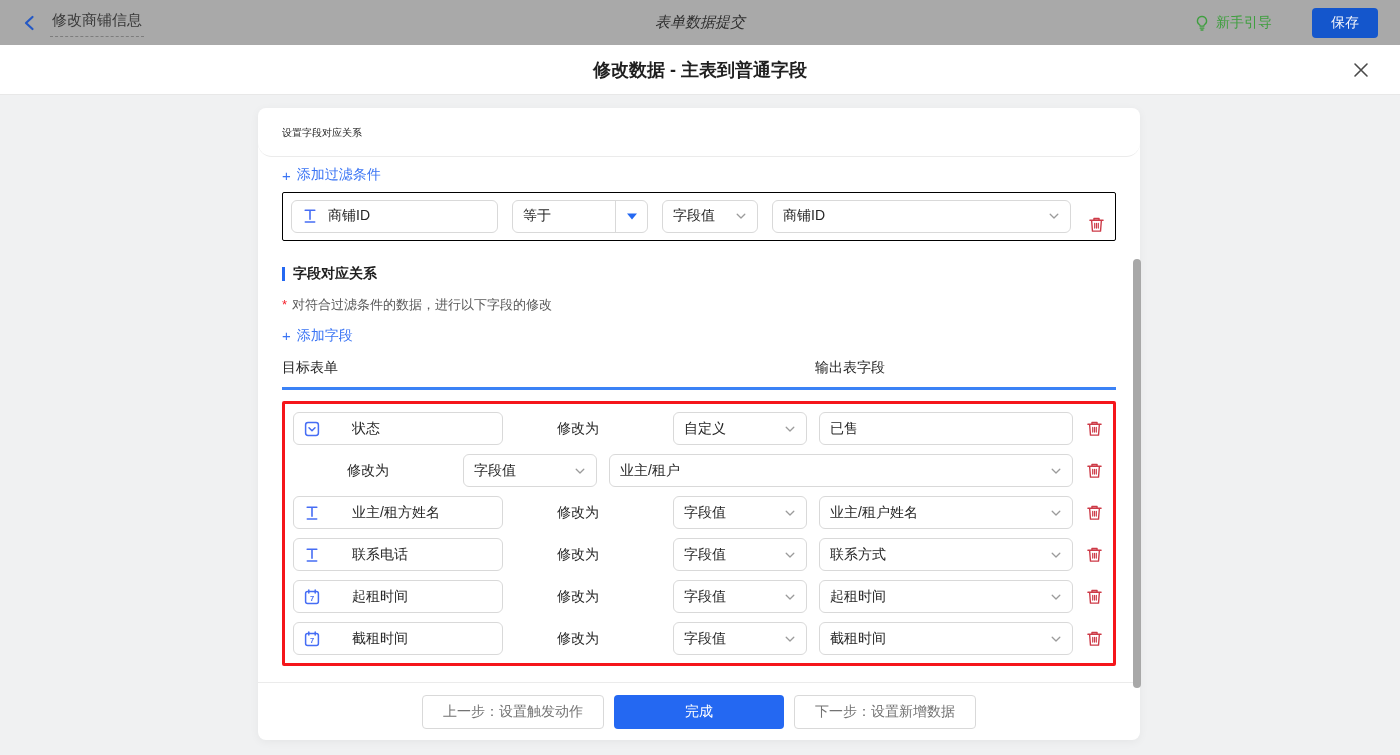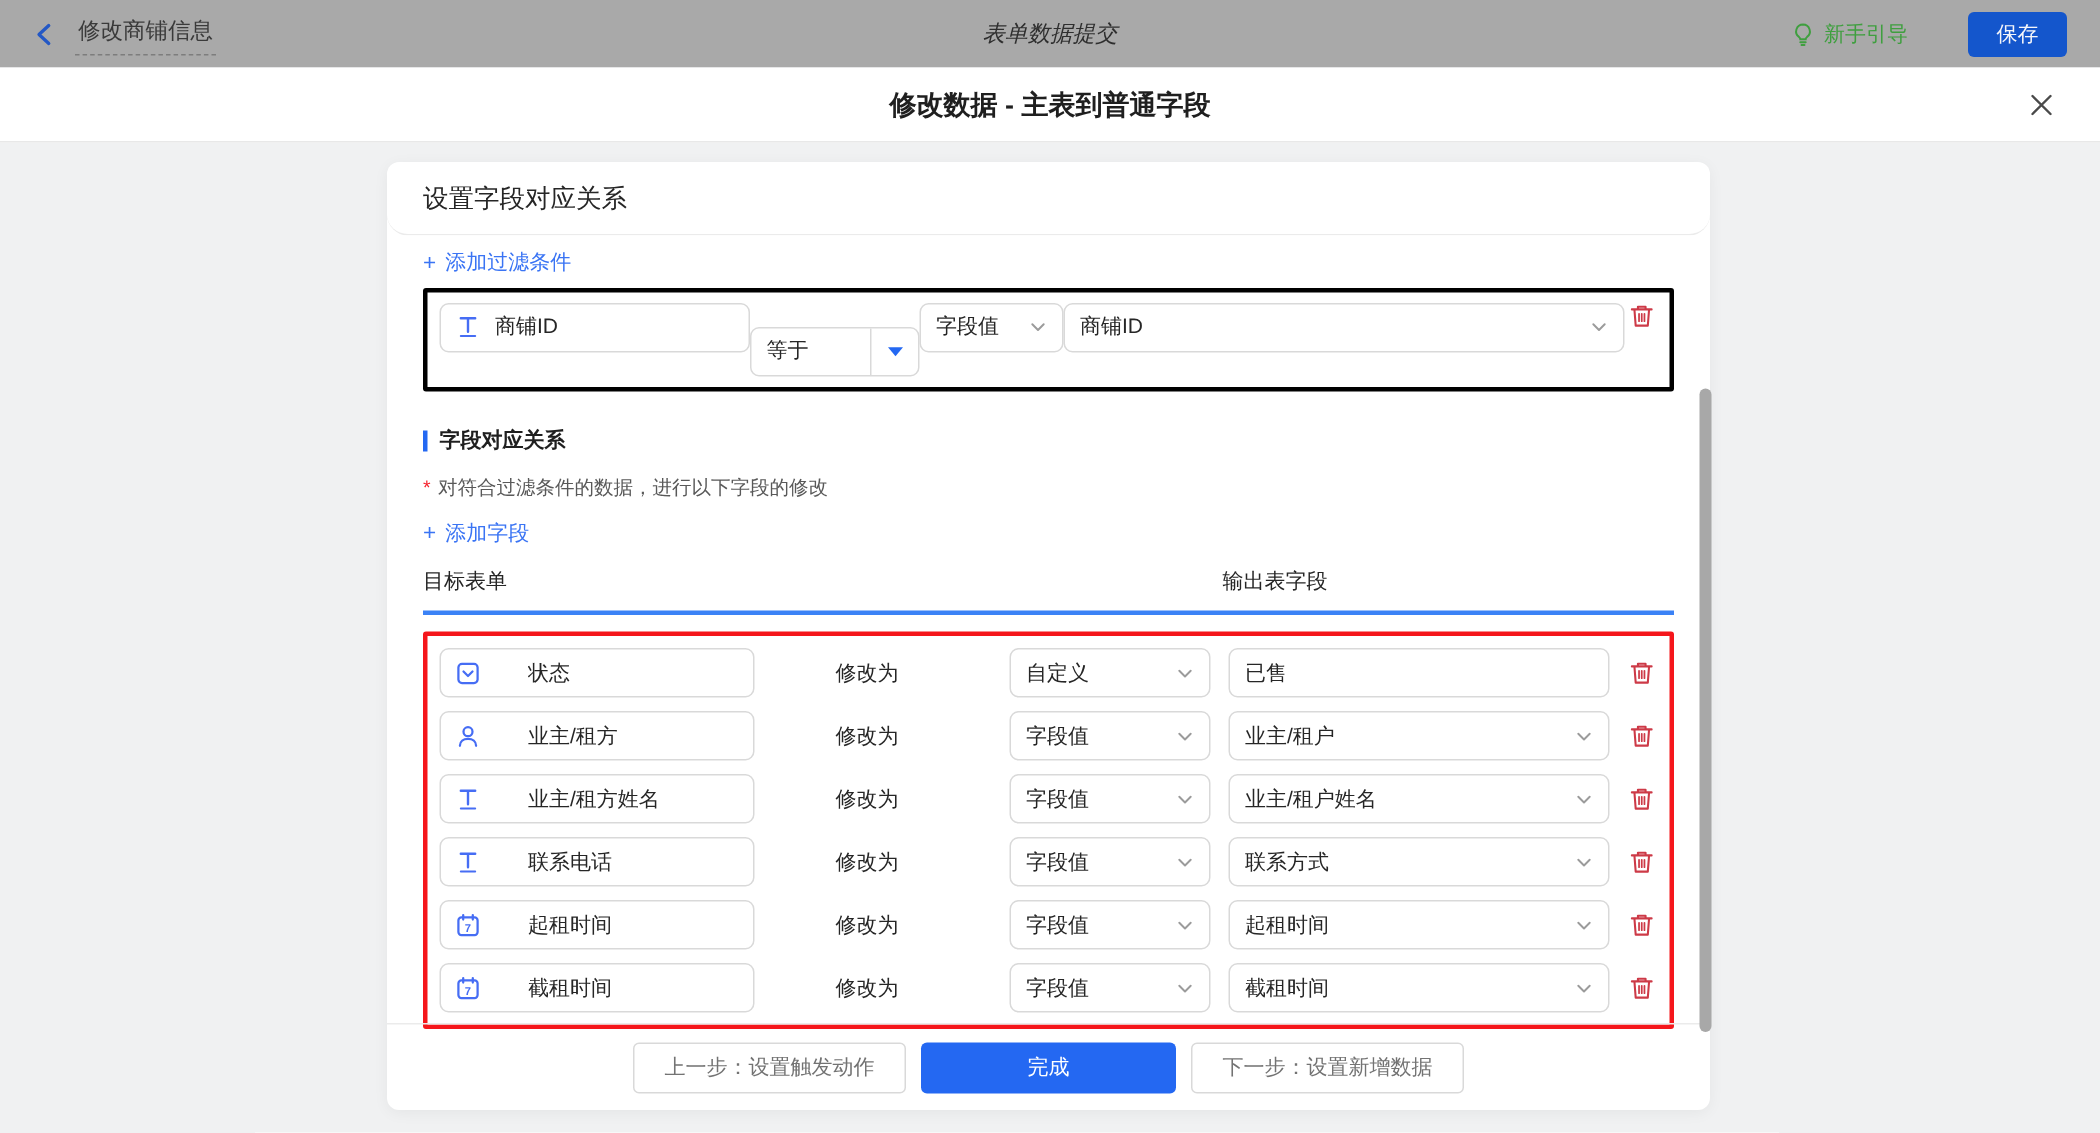--- a/index.html
+++ b/index.html
@@ -27,33 +27,33 @@
     position:absolute; left:0; top:45px; width:1400px; height:50px; background:#ffffff;
     border-bottom:1px solid #e8e8e8; display:flex; align-items:center; justify-content:center;
   }
   .modal-title { font-size:18px; font-weight:bold; color:#1f1f1f; }
   .close-btn { position:absolute; right:26px; top:12px; width:26px; height:26px; display:flex; align-items:center; justify-content:center; cursor:pointer; }
   
   .card {
     position:absolute; left:258px; top:108px; width:882px; height:632px;
     background:#ffffff; border-radius:8px; box-shadow:0 2px 10px rgba(0,0,0,0.05);
   }
-  .card-header { height:49px; line-height:49px; padding:0 24px; font-size:17px; color:#262626; border-bottom:1px solid #ebebeb;border-radius:14px; }
+  .card-header { height:49px; line-height:49px; padding:0 24px; font-size:10px; color:#262626; border-bottom:1px solid #ebebeb;border-radius:14px; }
   .card-body { padding:0 24px; }
   .link { display:inline-flex; align-items:center; gap:6px; font-size:14px; cursor:pointer; }
   .add-filter { margin-top:9px; }
   .plus-glyph { font-size:15px; }
   
   .box { height:33px; background:#fff; border:1px solid #d9d9d9; border-radius:6px; display:flex; align-items:center; padding:0 10px; font-size:14px; color:#262626; gap:10px; }
   .grow { flex:1 1 auto; white-space:nowrap; overflow:hidden; }
   .f-icon { display:inline-flex; align-items:center; flex:0 0 auto; }
   
-  .filter-box { margin-top:7px; border:3px solid #000000; border-radius:2px; padding:7px 8px; display:flex; align-items:flex-start; }
+  .filter-box { margin-top:7px; border:1px solid #000000; border-radius:2px; padding:7px 8px; display:flex; align-items:flex-end; gap:14px; }
   .filter-field { width:207px; cursor:pointer; }
-  .eq-select { width:113px; padding:0 0 0 10px; cursor:pointer;margin-top:16px; }
+  .eq-select { width:136px; padding:0 0 0 10px; cursor:pointer; }
   .eq-caret-zone { width:32px; height:100%; border-left:1px solid #d9d9d9; display:flex; align-items:center; justify-content:center; }
   .type-select { width:96px; cursor:pointer; }
   .field-select { flex:1 1 auto; cursor:pointer; }
   .trash { width:22px; display:inline-flex; justify-content:center; cursor:pointer; flex:0 0 auto; }
   
   .section-title { margin-top:24px; font-size:14px; font-weight:bold; color:#1f1f1f; display:flex; align-items:center; }
   .accent-bar { display:inline-block; width:3px; height:14px; margin-right:8px; }
   .note { margin-top:13px; font-size:13px; color:#595959; }
   .asterisk { color:#f5222d; margin-right:5px; font-size:13px; }
   .add-field { margin-top:13px; }
@@ -216,29 +216,20 @@
           <span class="trash">
             <span class="f-icon">
               <svg width="17" height="17" viewBox="0 0 16 16">
                 <path d="M1.8 4h12.4M5.6 4V2.3h4.8V4M3.4 4l.8 10.2h7.6L12.6 4" fill="none" stroke="#cd3a47" stroke-width="1.3" stroke-linecap="round" stroke-linejoin="round"></path>
                 <path d="M6.3 6.8v4.6M8 6.8v4.6M9.7 6.8v4.6" stroke="#cd3a47" stroke-width="1.1" stroke-linecap="round"></path>
               </svg>
             </span>
           </span>
         </div>
         <div class="map-row">
-          <div class="box target-box">
-            <span class="f-icon">
-              <svg width="16" height="16" viewBox="0 0 16 16">
-                <circle cx="8" cy="4.8" r="3" fill="none" stroke="#466df4" stroke-width="1.5"></circle>
-                <path d="M2.6 14.2c0-3.1 2.4-4.7 5.4-4.7s5.4 1.6 5.4 4.7" fill="none" stroke="#466df4" stroke-width="1.5" stroke-linecap="round"></path>
-              </svg>
-            </span>
-            <span class="grow">业主/租方</span>
-          </div>
           <div class="action-label">修改为</div>
           <div class="box mid-select">
             <span class="grow">字段值</span>
             <span class="f-icon">
               <svg width="12" height="12" viewBox="0 0 12 12">
                 <polyline points="2.2,4.2 6,8 9.8,4.2" fill="none" stroke="#9b9b9b" stroke-width="1.3" stroke-linecap="round" stroke-linejoin="round"></polyline>
               </svg>
             </span>
           </div>
           <div class="box out-box">

